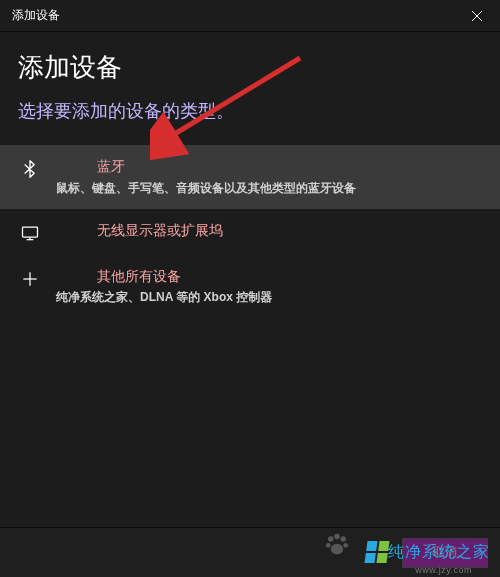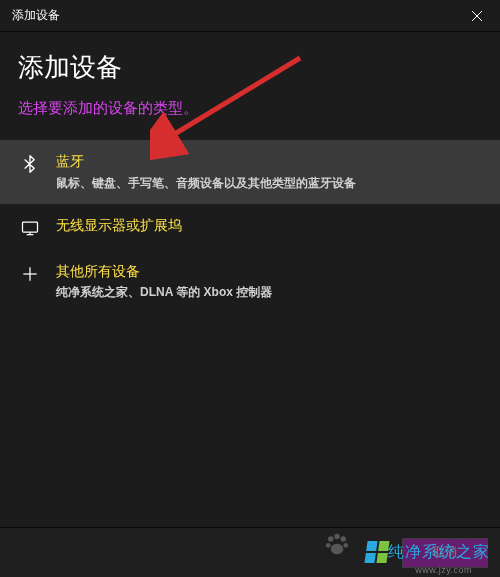--- a/index.html
+++ b/index.html
@@ -37,22 +37,22 @@
   .content {
     padding: 18px 18px 0 18px;
   }
   .heading {
     font-size: 26px;
     font-weight: 400;
     color: #ffffff;
     margin-bottom: 14px;
   }
   .subheading {
-    font-size: 15px;
-    color: #d946ef;
+    font-size: 18px;
+    color: #c4b5fd;
     margin-bottom: 22px;
   }
   .option-list {
     margin-left: -18px;
     margin-right: -18px;
   }
   .option {
     display: flex;
     align-items: flex-start;
     padding: 12px 18px;
@@ -70,22 +70,23 @@
     margin-top: 2px;
     color: #ffffff;
   }
   .option-icon svg { width: 20px; height: 20px; stroke: #ffffff; fill: none; }
   .option-text {
     margin-left: 14px;
     flex: 1;
   }
   .option-title {
     font-size: 14px;
-    color: #fde047;
+    color: #fca5a5;
     line-height: 1.4;
+    margin-left: 41px;
   }
   .option-desc {
     font-size: 12px;
     color: #d0d0d0;
     line-height: 1.5;
     margin-top: 2px;
     font-weight: bold;
   }
   .arrow {
     position: absolute;

